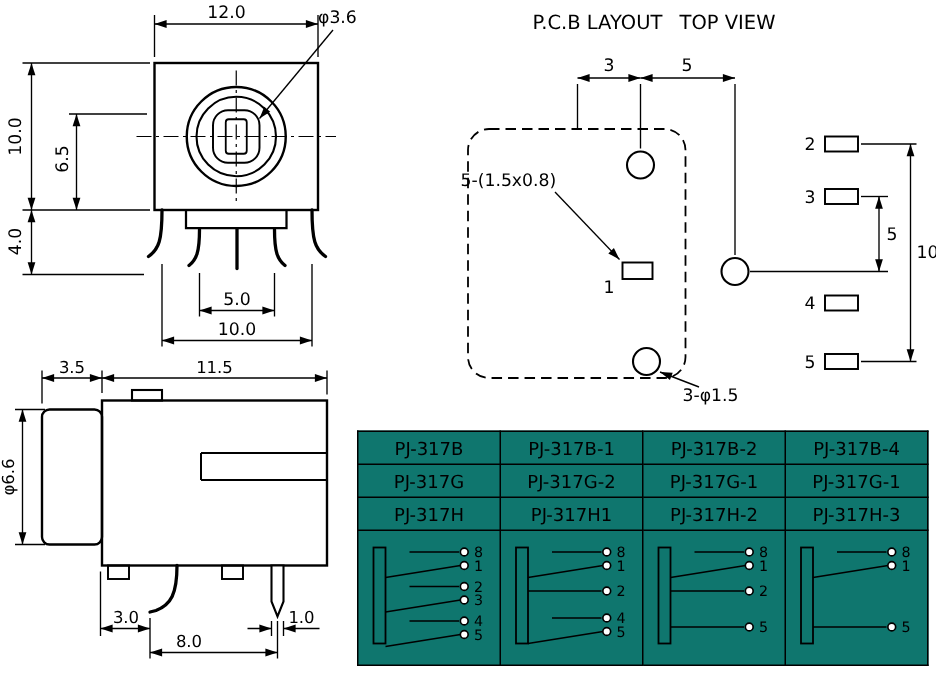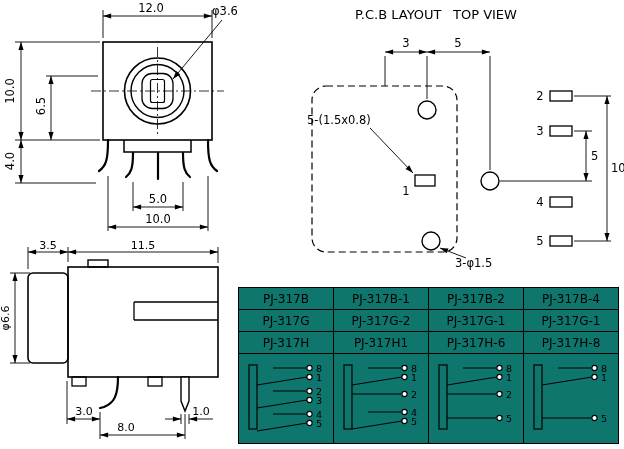--- a/index.html
+++ b/index.html
@@ -191,22 +191,22 @@
       </tr>
       <tr>
         <td>PJ-317G</td>
         <td>PJ-317G-2</td>
         <td>PJ-317G-1</td>
         <td>PJ-317G-1</td>
       </tr>
       <tr>
         <td>PJ-317H</td>
         <td>PJ-317H1</td>
-        <td>PJ-317H-6</td>
-        <td>PJ-317H-8</td>
+        <td>PJ-317H-2</td>
+        <td>PJ-317H-3</td>
       </tr>
       <tr>
         <td class="schem">
           <svg width="93" height="86" viewBox="0 0 93 86">
             <rect x="9" y="11" width="8" height="64" fill="none" stroke="#000" stroke-width="1.2"></rect>
             <g stroke="#000" stroke-width="1" fill="none">
               <path d="M33,14 H66"></path>
                   <path d="M17,31 L67,23"></path>
               <path d="M33,37 H66"></path>
                   <path d="M17,54 L67,46"></path>

